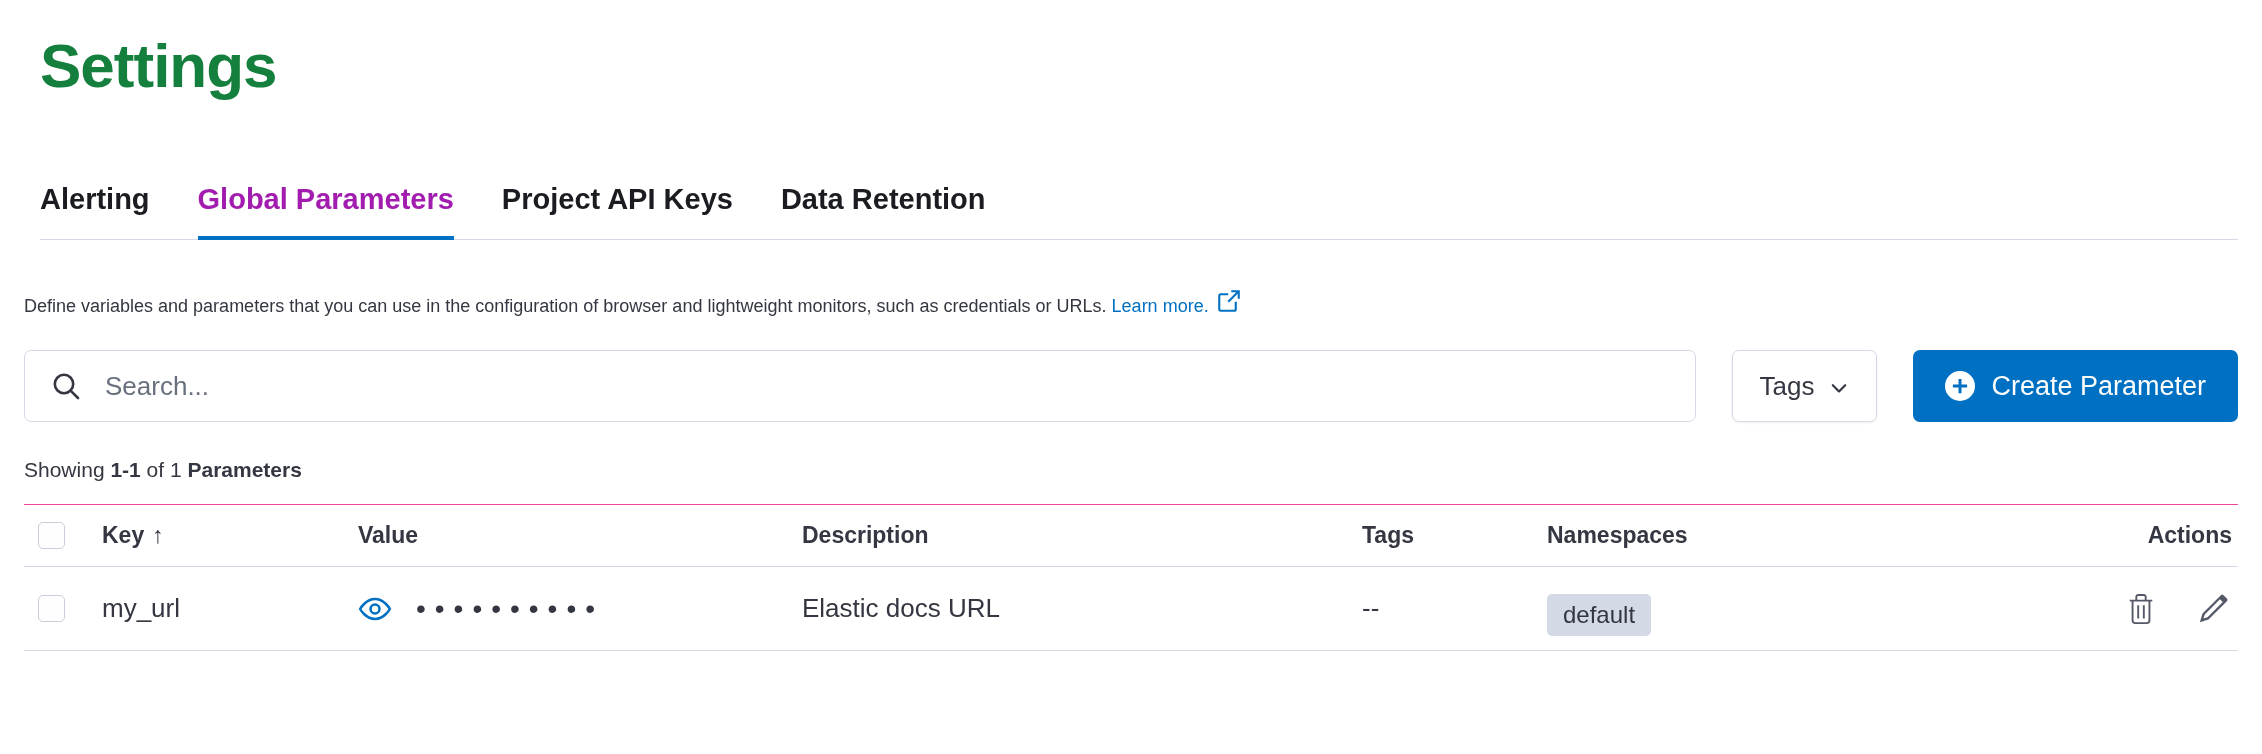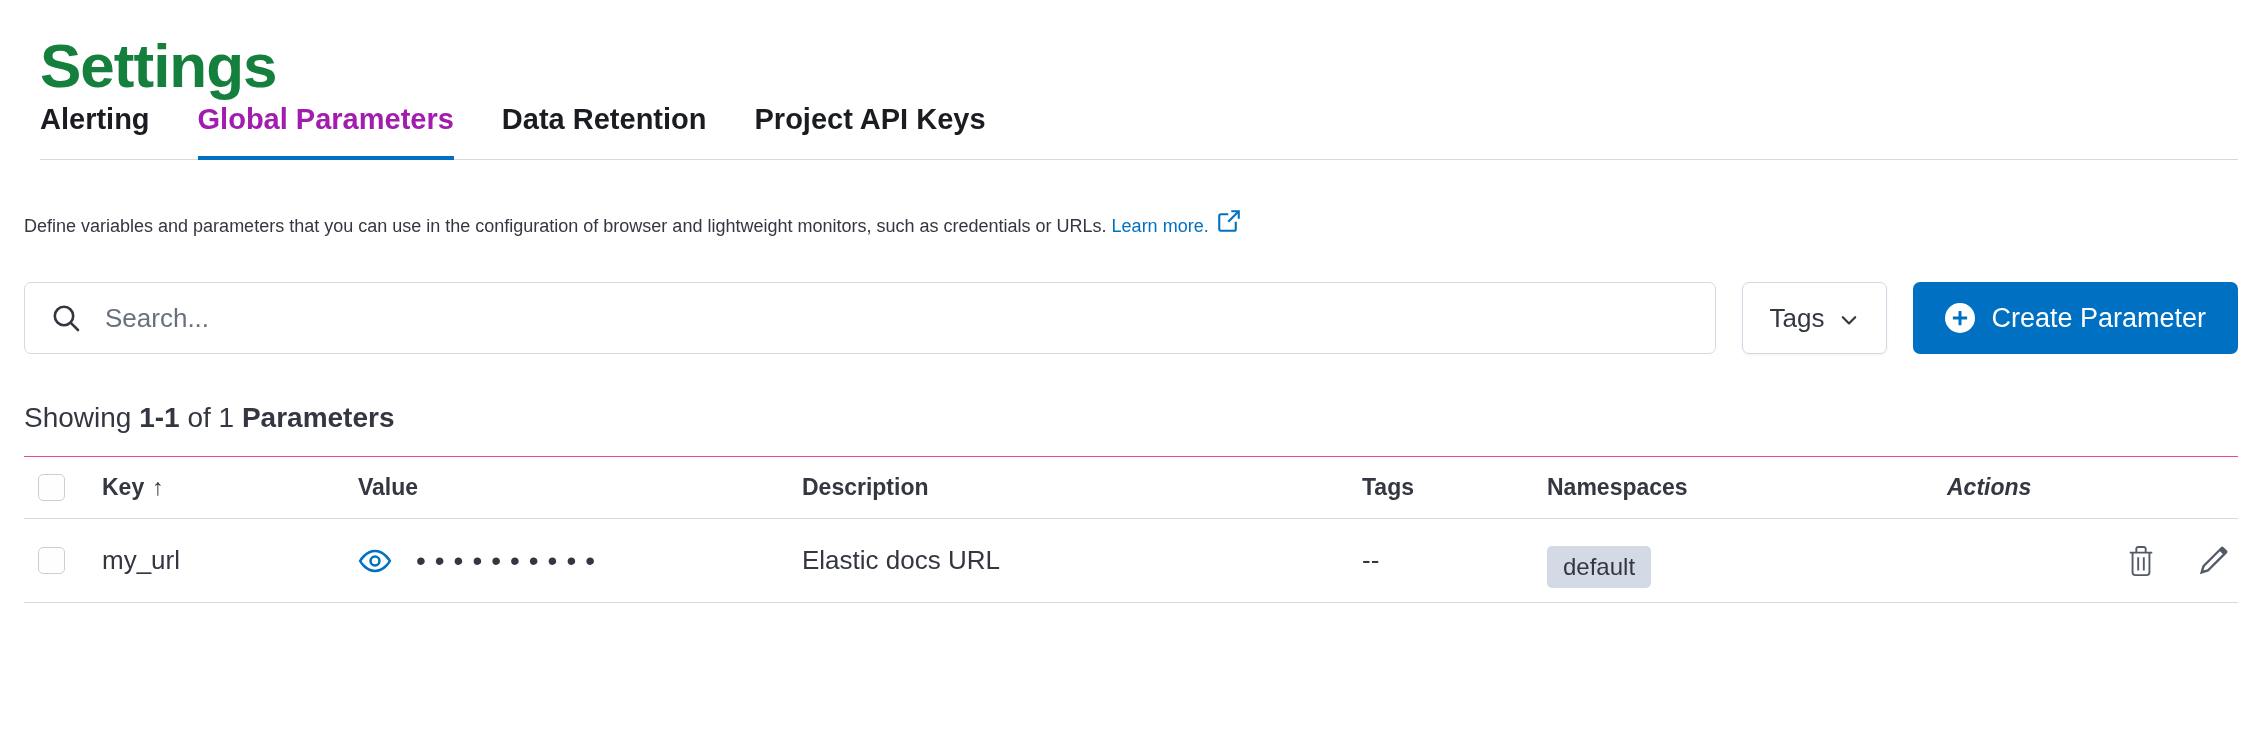--- a/index.html
+++ b/index.html
@@ -13,40 +13,40 @@
 
   
   .page-title {
     margin-top:30px; margin-left:16px;
     font-size:62px; font-weight:700; color:#15803d;
     letter-spacing:-1px; line-height:72px;
   }
 
   
   .tabs {
-    display:flex; gap:48px; margin-left:16px;
+    display:flex; gap:48px; margin-top:80px; margin-left:16px;
     border-bottom:1px solid #d3dae6;
   }
   .tab {
     font-size:29px; font-weight:700; color:#1a1c21;
     padding-bottom:20px; border-bottom:4px solid transparent;
     margin-bottom:-1px; cursor:pointer; line-height:34px; white-space:nowrap;
   }
   .tab.active { color:#a21caf; border-bottom-color:#0071c2; }
 
   
   .description {
     margin-top:42px; font-size:18px; line-height:48px; color:#343741;
     max-width:2170px;
   }
   .learn-more { color:#0071c2; text-decoration:none; cursor:pointer; }
   .ext-icon { display:inline-block; width:24px; height:24px; vertical-align:-1px; margin-left:8px; }
 
   
-  .toolbar { display:flex; gap:26px; margin-top:32px; align-items:stretch; }
+  .toolbar { display:flex; gap:36px; margin-top:20px; align-items:stretch; }
   .search-box { position:relative; flex:1; }
   .search-box input {
     width:100%; height:72px; border:1px solid #d3dae6; border-radius:7px;
     background:#fff; font-family:"Liberation Sans", sans-serif;
     font-size:26px; color:#343741; padding:0 24px 0 80px; outline:none;
   }
   .search-box input::placeholder { color:#69707d; }
   .search-icon { position:absolute; left:26px; top:20px; width:32px; height:32px; color:#343741; }
 
   .tags-btn {
@@ -61,21 +61,21 @@
   .create-btn {
     height:72px; padding:0 32px;
     display:flex; align-items:center; gap:16px;
     background:#0071c2; border:none; border-radius:7px;
     font-family:"Liberation Sans", sans-serif;
     font-size:27px; font-weight:500; color:#fff; cursor:pointer; white-space:nowrap;
   }
   .plus-icon { width:30px; height:30px; }
 
   
-  .summary { margin-top:48px; font-size:28px; color:#343741; }
+  .summary { margin-top:36px; font-size:21px; color:#343741; }
   .summary b { font-weight:700; }
 
   
   table { width:100%; border-collapse:collapse; margin-top:22px; }
   th, td { padding:0 8px; text-align:left; vertical-align:middle; }
   thead th {
     height:62px; font-size:23px; font-weight:700; color:#343741;
     border-top:1px solid #ec4899; border-bottom:1px solid #d3dae6;
   }
   tbody td { height:84px; font-size:26px; border-bottom:1px solid #d3dae6; }
@@ -91,38 +91,38 @@
   .value-cell { display:flex; align-items:center; gap:24px; }
   .eye-btn { background:none; border:none; cursor:pointer; width:34px; height:34px; padding:0; color:#0071c2; }
   .eye-btn svg { width:34px; height:34px; }
   .masked-dots { font-size:28px; letter-spacing:9px; color:#343741; line-height:1; }
 
   .badge {
     display:inline-block; background:#d3dae6; color:#343741;
     font-size:24px; padding:7px 16px; border-radius:5px;margin-top:13px;
   }
 
-  .actions-head { text-align:left; padding-right:6px;font-style:italic; }
+  .actions-head { text-align:right; padding-right:6px; }
   .actions-cell { }
   .actions-wrap { display:flex; justify-content:flex-end; align-items:center; gap:42px; padding-right:2px; }
   .icon-btn { background:none; border:none; cursor:pointer; width:30px; height:30px; padding:0; color:#535966; }
   .icon-btn svg { width:30px; height:30px; }
 </style>
 </head>
 <body>
 
 <div class="page">
 
   <h1 class="page-title">Settings</h1>
 
   <div class="tabs">
     <div class="tab">Alerting</div>
     <div class="tab active">Global Parameters</div>
+    <div class="tab">Project API Keys</div>
     <div class="tab">Data Retention</div>
-    <div class="tab">Project API Keys</div>
   </div>
 
   <p class="description">
     <span>Define variables and parameters that you can use in the configuration of browser and lightweight monitors, such as credentials or URLs.</span>
     <a class="learn-more"><span>Learn more.</span><span class="ext-icon"><svg viewBox="0 0 16 16" fill="none" stroke="#0071c2" stroke-width="1.4">
             <path d="M9.5 1.5H14.5V6.5"></path>
             <path d="M14.3 1.7L7.5 8.5"></path>
             <path d="M12.5 8.5v5a1 1 0 0 1-1 1h-9a1 1 0 0 1-1-1v-9a1 1 0 0 1 1-1h5"></path>
           </svg></span></a>
   </p>

